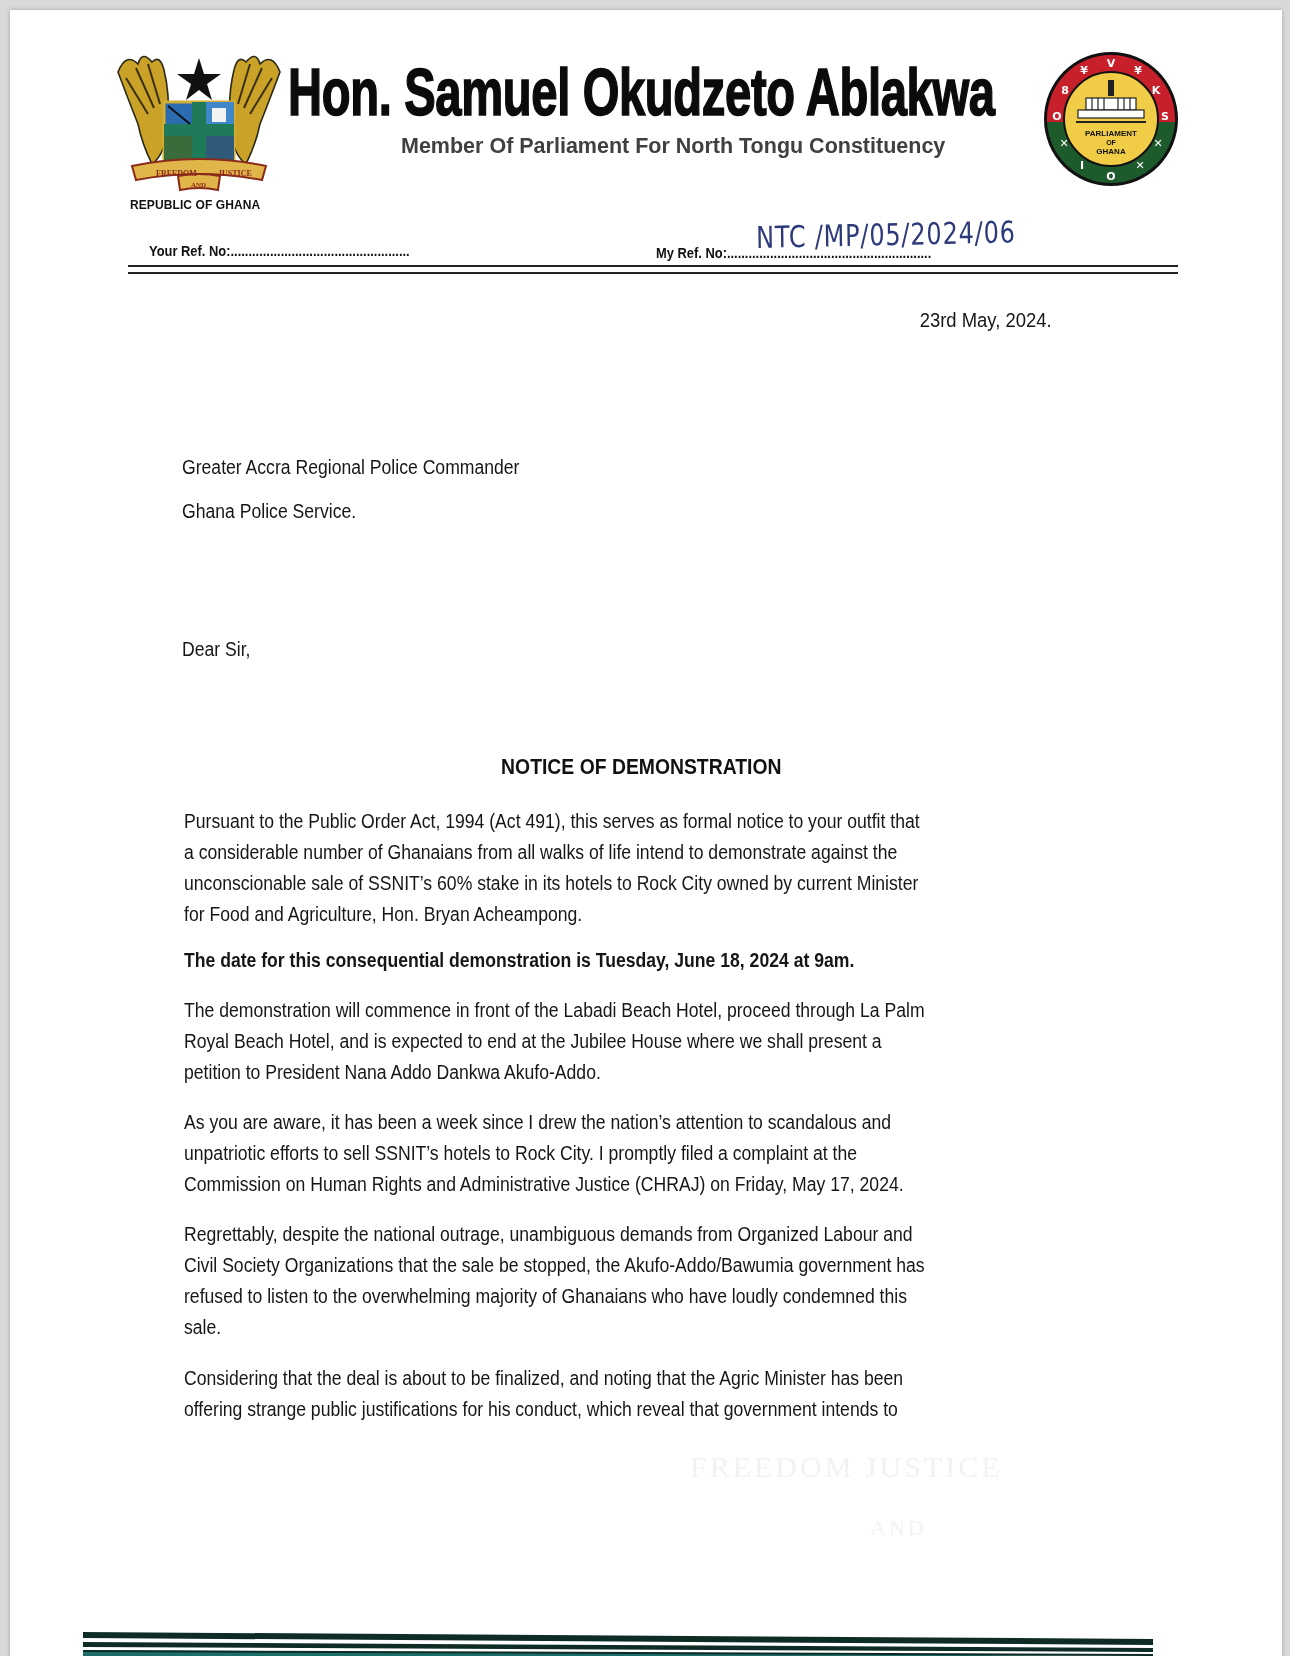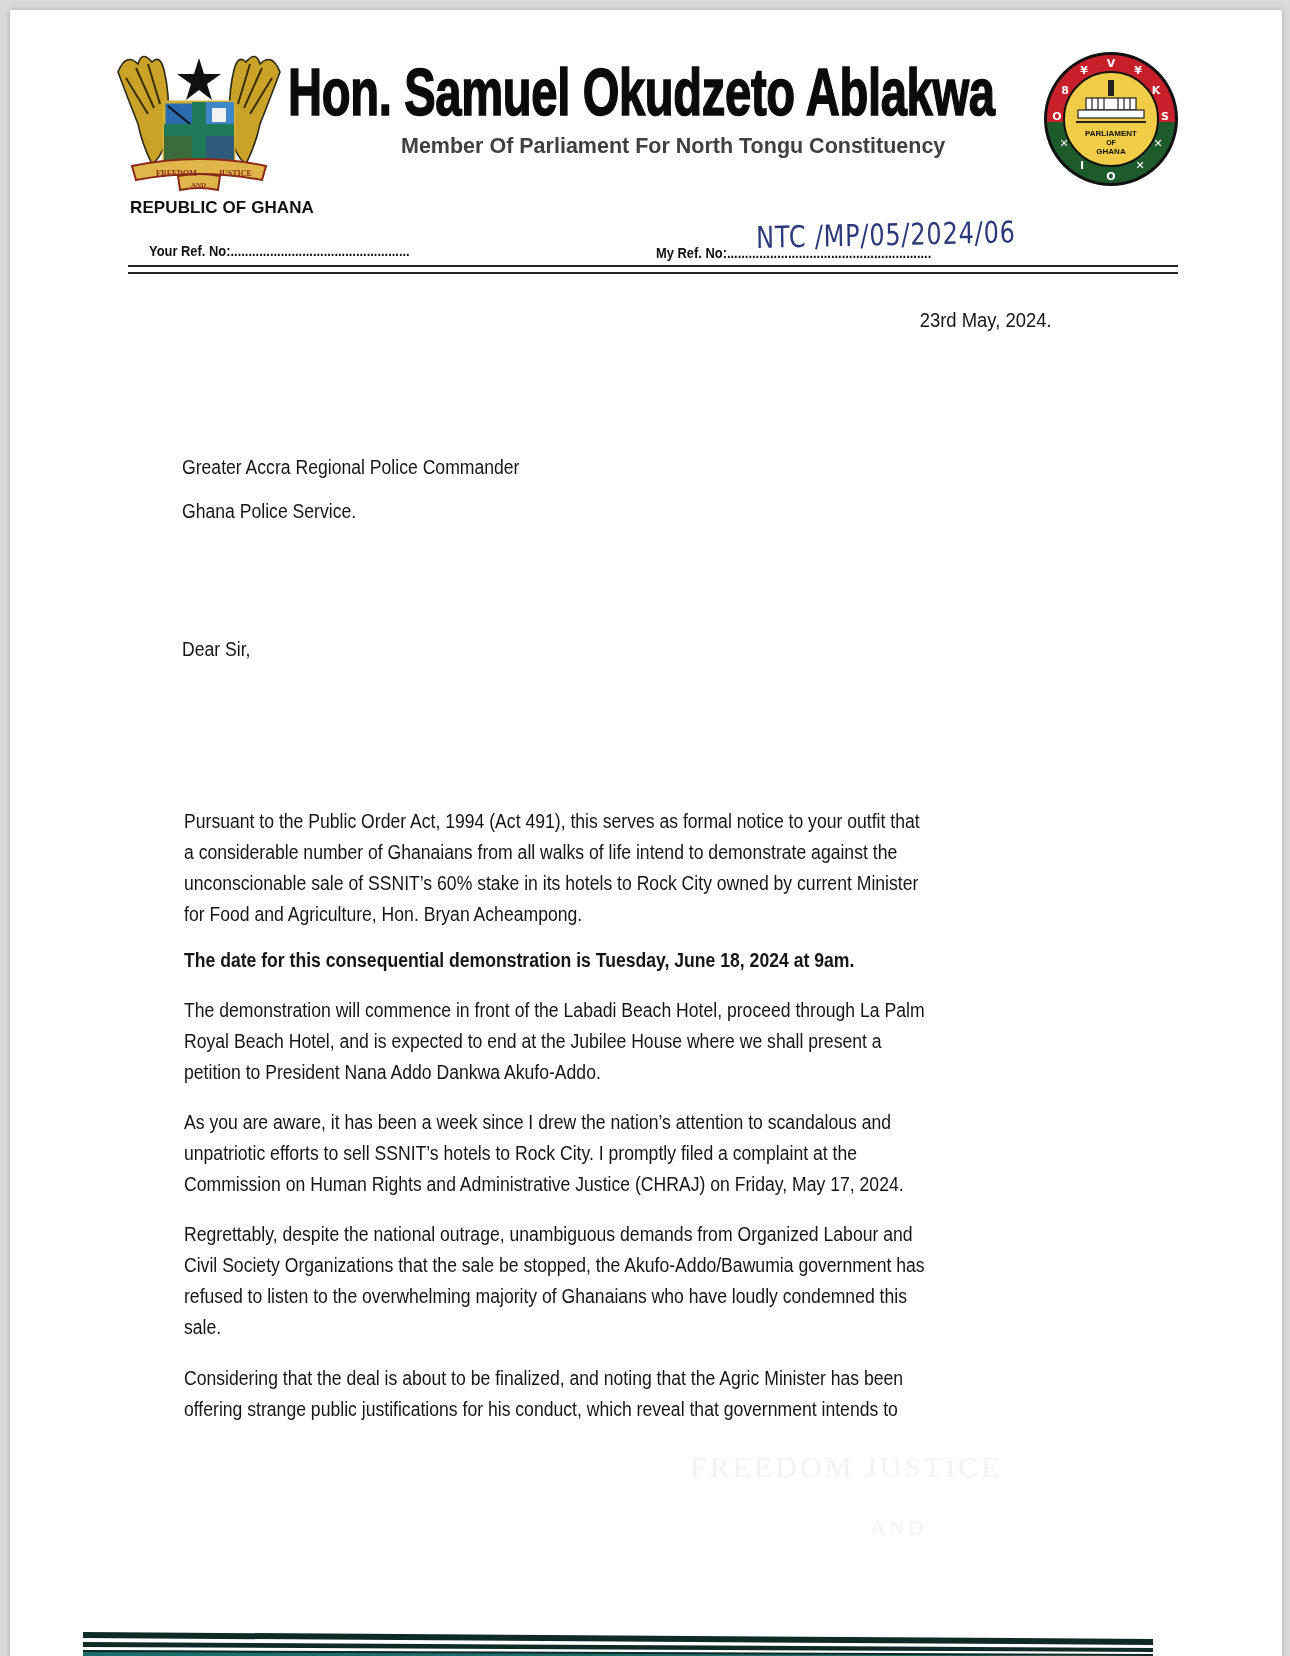--- a/index.html
+++ b/index.html
@@ -14,21 +14,21 @@
       box-shadow: 0 0 4px rgba(0,0,0,0.25);
       overflow: hidden;
     }
     
     .coat {
       position: absolute; left: 98px; top: 34px; width: 182px; height: 150px;
     }
     .republic {
       position: absolute; left: 120px; top: 188px;
       font-family: "Liberation Sans", sans-serif; font-weight: bold;
-      font-size: 17px; color: #111; letter-spacing: 0.1px;
+      font-size: 12px; color: #111; letter-spacing: 0.1px;
     }
     .mp-name {
       position: absolute; left: 278px; top: 46px; width: 750px;
       font-family: "Liberation Sans", sans-serif; font-weight: 900;
       font-size: 66px; line-height: 72px; color: #0b0b0b;
       transform: scaleX(0.715); transform-origin: left top;
       white-space: nowrap; letter-spacing: -0.5px;
       -webkit-text-stroke: 1.6px #0b0b0b;
     }
     .mp-sub {
@@ -206,20 +206,21 @@
   <div class="rule-double" style="top:255px;"></div>
   <div class="rule-double" style="top:262px; border-top-width:2px;"></div>
 
   <div class="date">23rd May, 2024.</div>
 
   <div class="addr1 body-text">Greater Accra Regional Police Commander</div>
   <div class="addr2 body-text">Ghana Police Service.</div>
 
   <div class="salutation body-text">Dear Sir,</div>
 
+  <div class="notice-title"><span>NOTICE OF DEMONSTRATION</span></div>
 
   <div class="para body-text p1">
     <span class="ln">Pursuant to the Public Order Act, 1994 (Act 491), this serves as formal notice to your outfit that</span>
     <span class="ln">a considerable number of Ghanaians from all walks of life intend to demonstrate against the</span>
     <span class="ln">unconscionable sale of SSNIT’s 60% stake in its hotels to Rock City owned by current Minister</span>
     <span class="ln">for Food and Agriculture, Hon. Bryan Acheampong.</span>
   </div>
 
   <div class="para body-text bold p2">
     <span class="ln">The date for this consequential demonstration is Tuesday, June 18, 2024 at 9am.</span>

